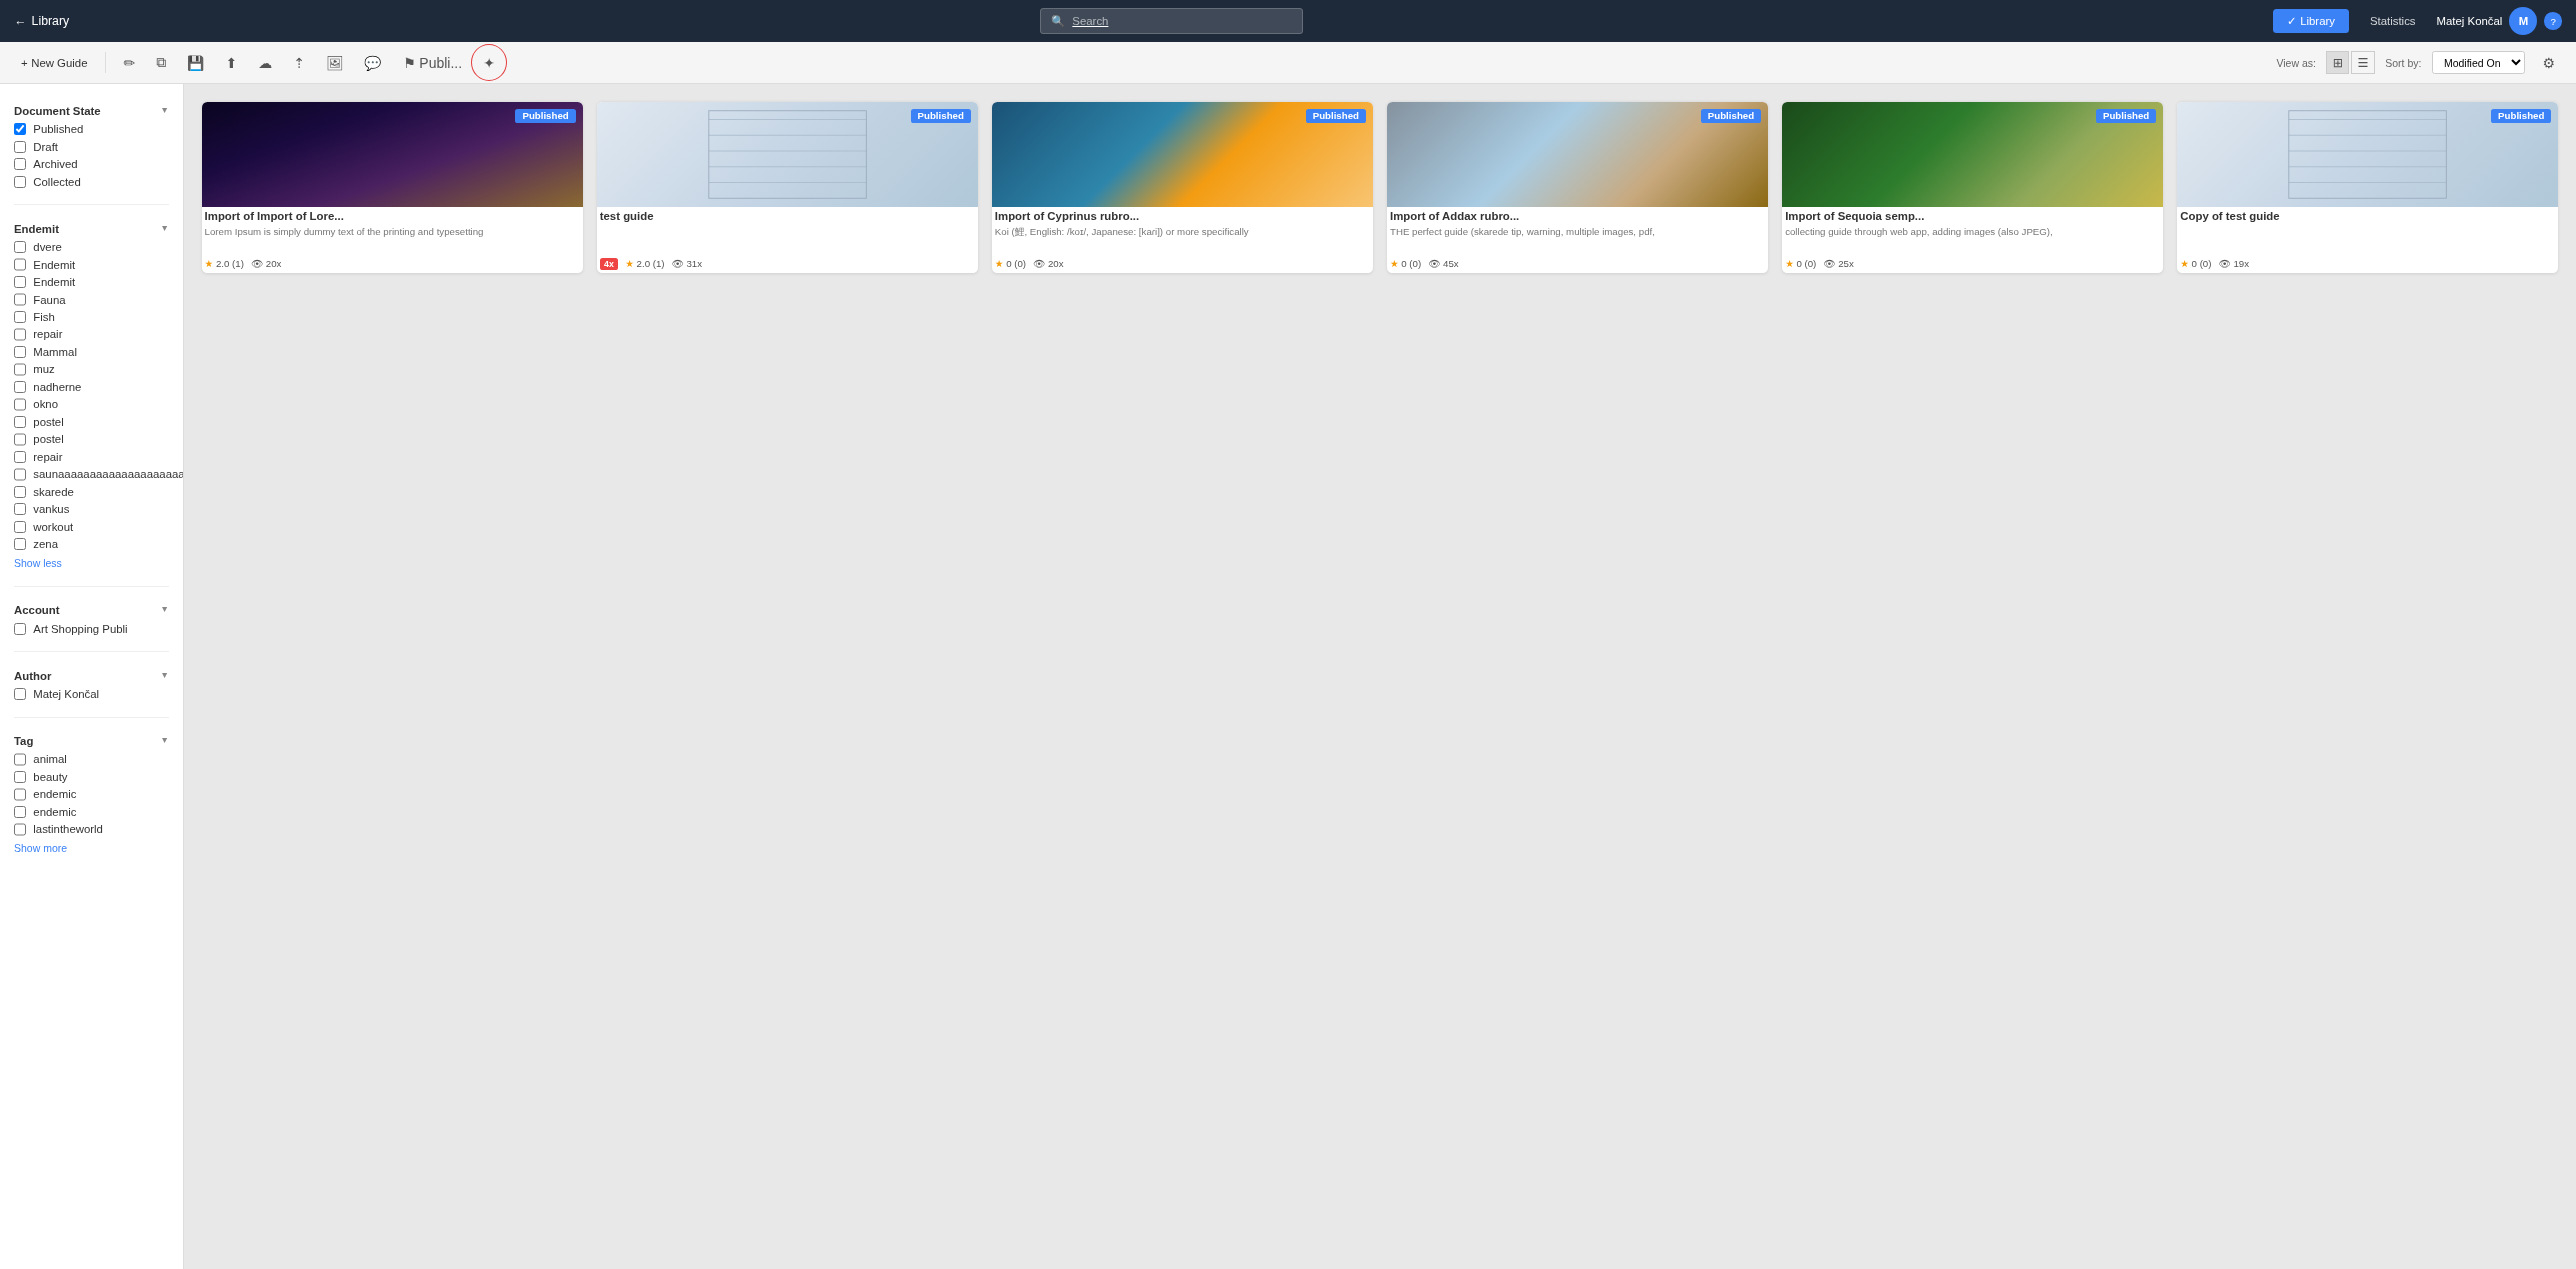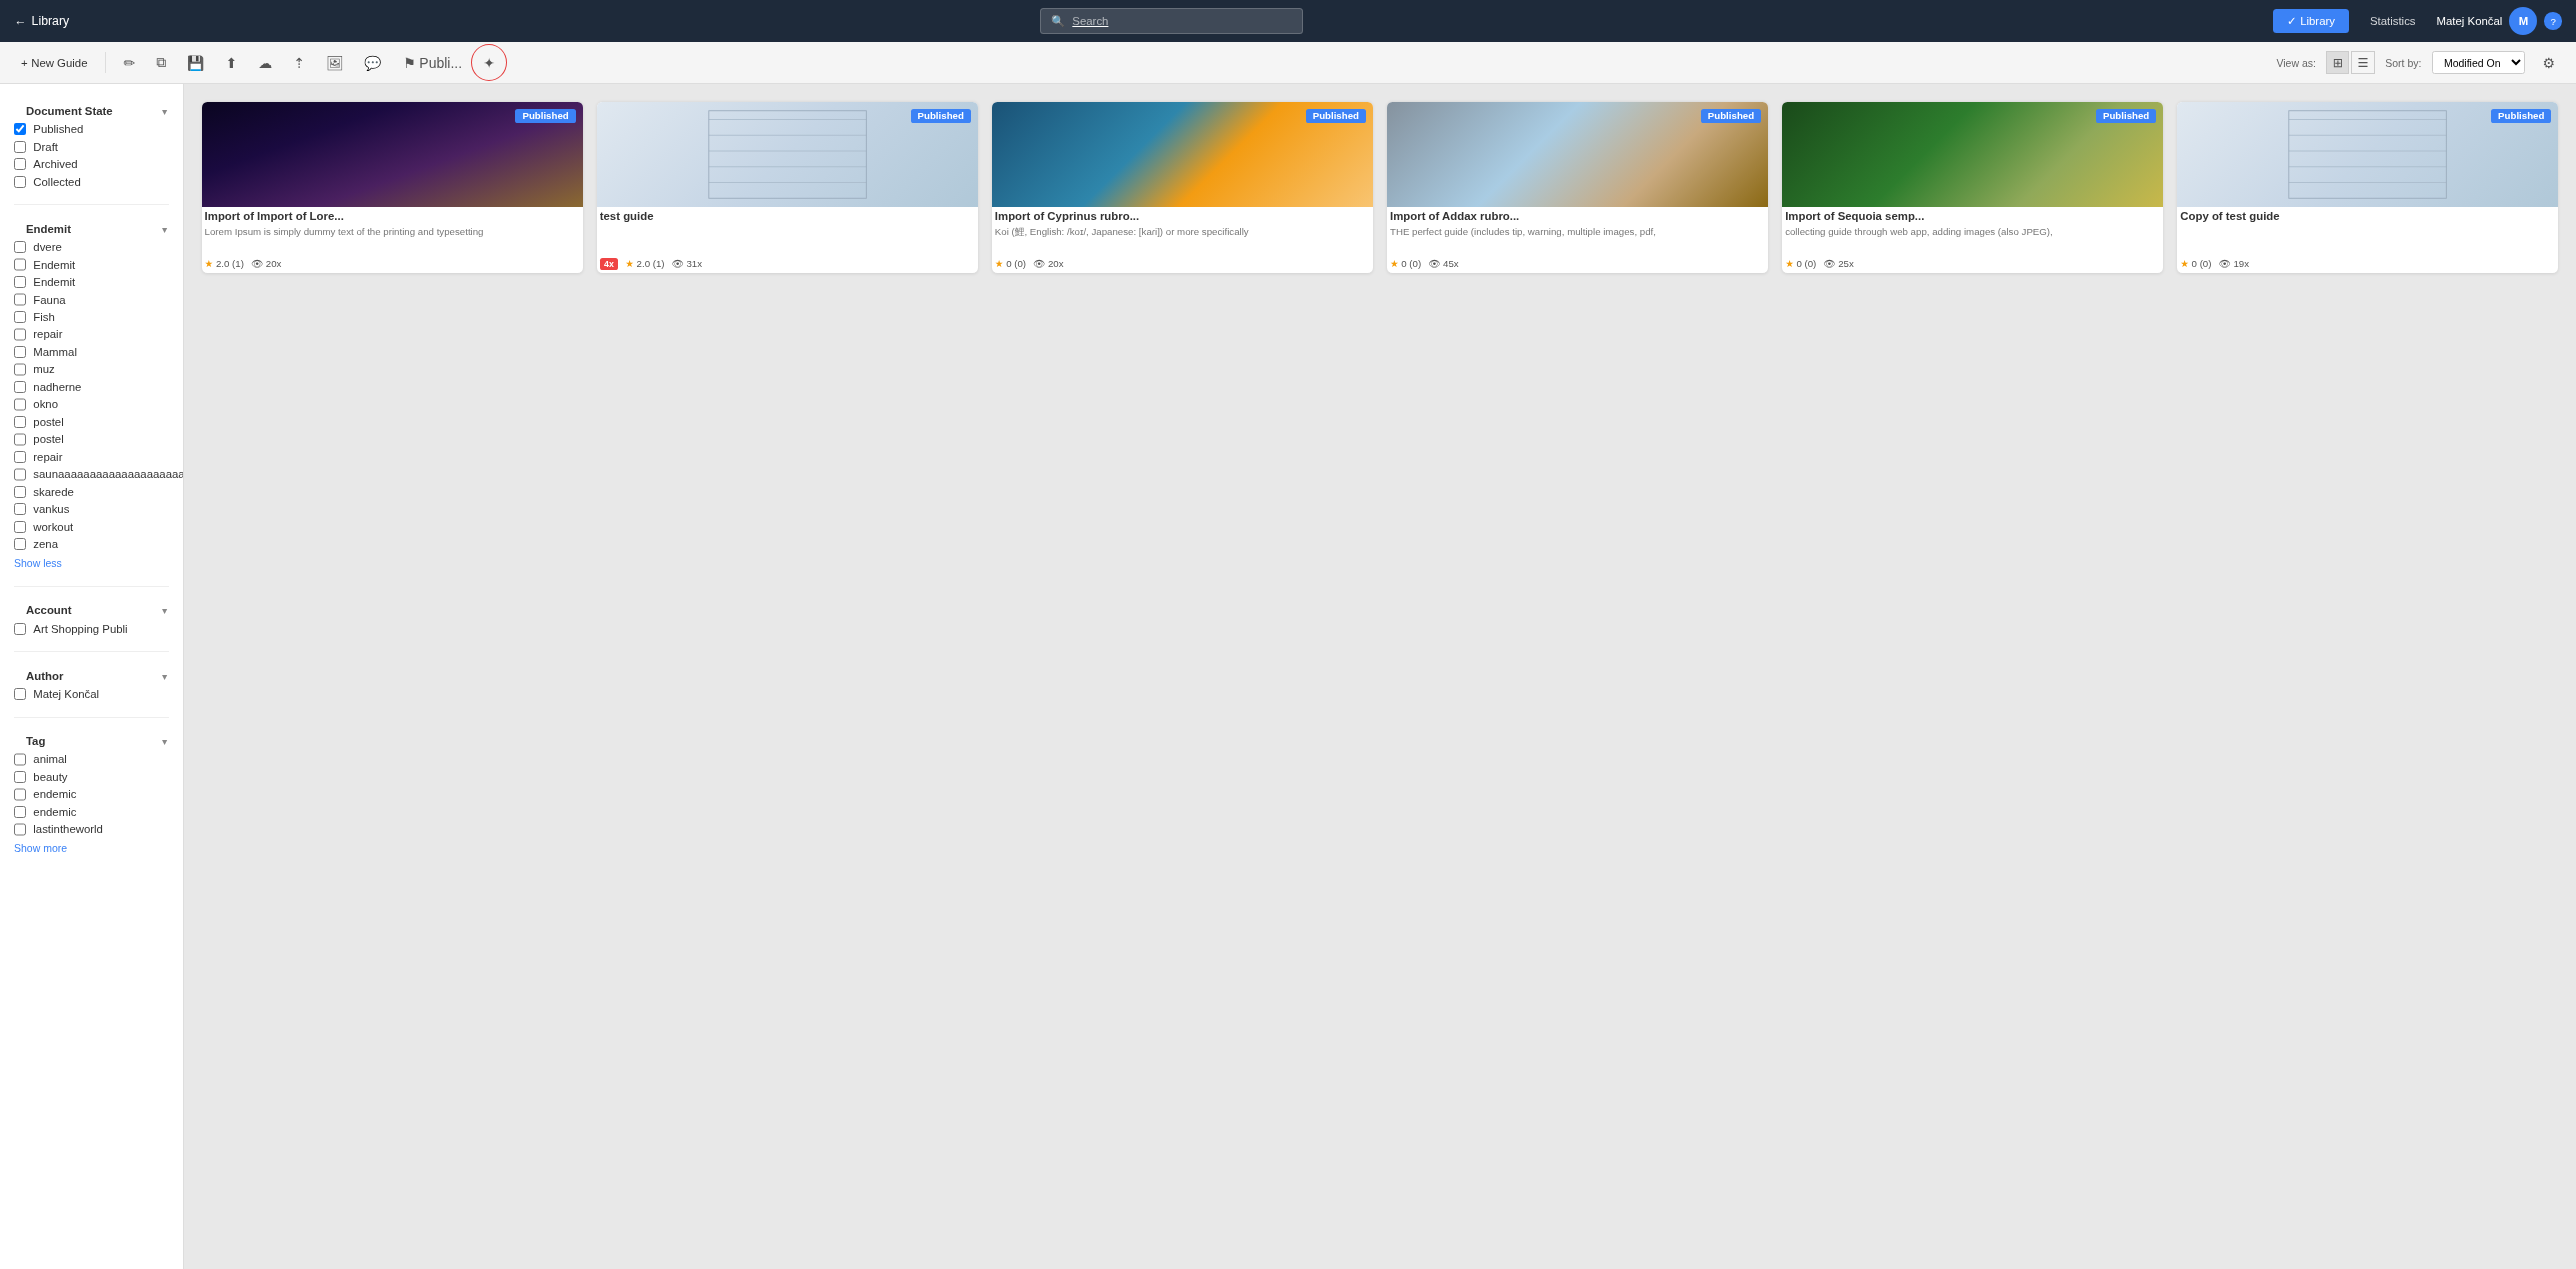--- a/index.html
+++ b/index.html
@@ -170,28 +170,27 @@
       border-right: 0.9px solid #ddd;
       padding: 10.5px 0;
       flex-shrink: 0;
       overflow-y: auto;
     }
     .filter-section {
       padding: 7px 14px;
     }
     .filter-header {
       display: flex;
-      align-items: flex-end;
+      align-items: flex-start;
       justify-content: space-between;
       cursor: pointer;
       font-weight: 600;
       font-size: 11.4px;
       color: #333;
       padding: 3.5px 0;
-      margin-left: 12px;
     }
     .filter-header .chevron { font-size: 8.8px; color: #888; }
     .filter-item {
       display: flex;
       align-items: center;
       gap: 7px;
       padding: 2.6px 0;
       font-size: 11.4px;
       color: #333;
       cursor: pointer;
@@ -609,21 +608,21 @@
               <span class="stat-item"><span>👁</span> 20x</span>
             </div>
           </div>
         </div>
         <div class="guide-card">
           <div class="card-image img-deer">
             <span class="card-badge">Published</span>
           </div>
           <div class="card-body">
             <div class="card-title">Import of Addax rubro...</div>
-            <div class="card-desc">THE perfect guide (includes tip, warning, multiple images, pdf,</div>
+            <div class="card-desc">THE perfect guide (skarede tip, warning, multiple images, pdf,</div>
             <div class="card-stats">
               <span class="stat-item"><span class="star-icon">★</span> 0 (0)</span>
               <span class="stat-item"><span>👁</span> 45x</span>
             </div>
           </div>
         </div>
         <div class="guide-card">
           <div class="card-image img-trees">
             <span class="card-badge">Published</span>
           </div>

